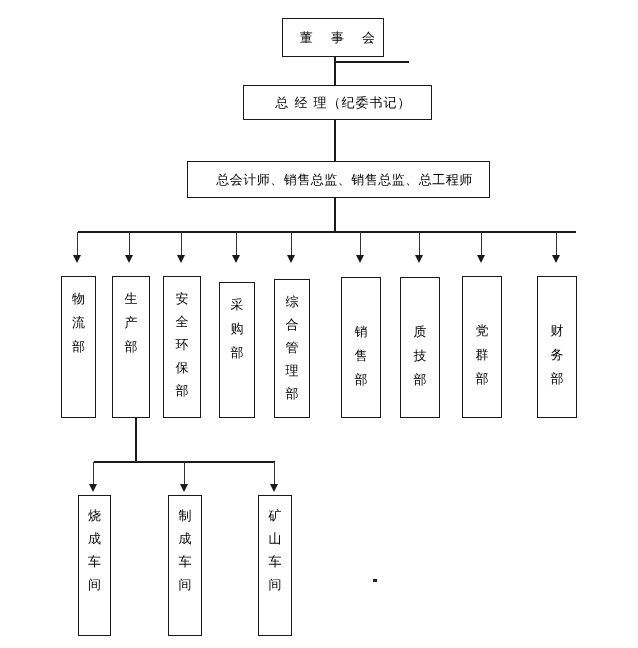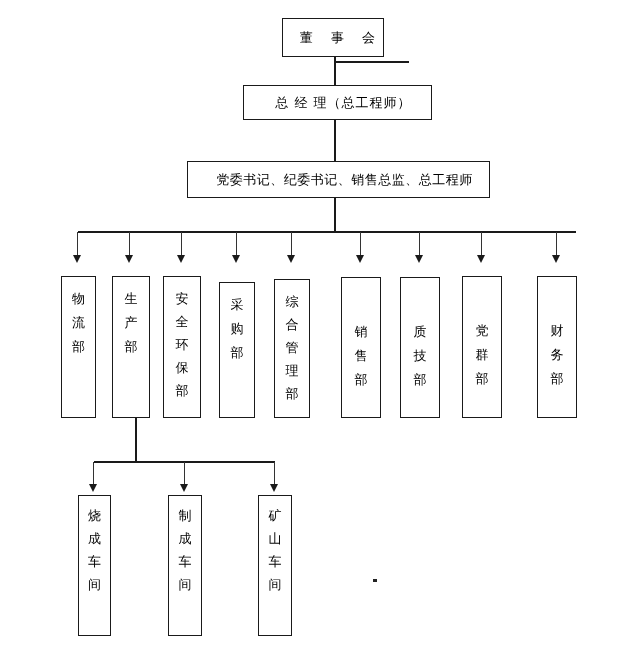--- a/index.html
+++ b/index.html
@@ -74,23 +74,23 @@
   }
 </style>
 </head>
 <body>
 
 <div class="canvas">
 
   <div class="box hbox sp" style="left:282px; top:18px; width:102px; height:39px;">董 事 会</div>
 
 
-  <div class="box hbox gm" style="left:243px; top:85px; width:189px; height:35px;">总 经 理（总工程师）</div>
+  <div class="box hbox gm" style="left:243px; top:85px; width:189px; height:35px;">总 经 理（纪委书记）</div>
 
-  <div class="box hbox staff" style="left:187px; top:161px; width:303px; height:37px;">党委书记、纪委书记、销售总监、总工程师</div>
+  <div class="box hbox staff" style="left:187px; top:161px; width:303px; height:37px;">总会计师、销售总监、销售总监、总工程师</div>
 
   <div class="line vline" style="left:334px; top:57px; height:28px;"></div>
   <div class="line hline" style="left:334px; top:61px; width:75px;"></div>
   <div class="line vline" style="left:334px; top:120px; height:41px;"></div>
   <div class="line vline" style="left:334px; top:198px; height:33px;"></div>
   <div class="line hline" style="left:78px; top:231px; width:498px;"></div>
 
   <div class="arrow" style="left:72px; top:232px; height:31px;">
       <i class="shaft"></i>
       <i class="head"></i>

